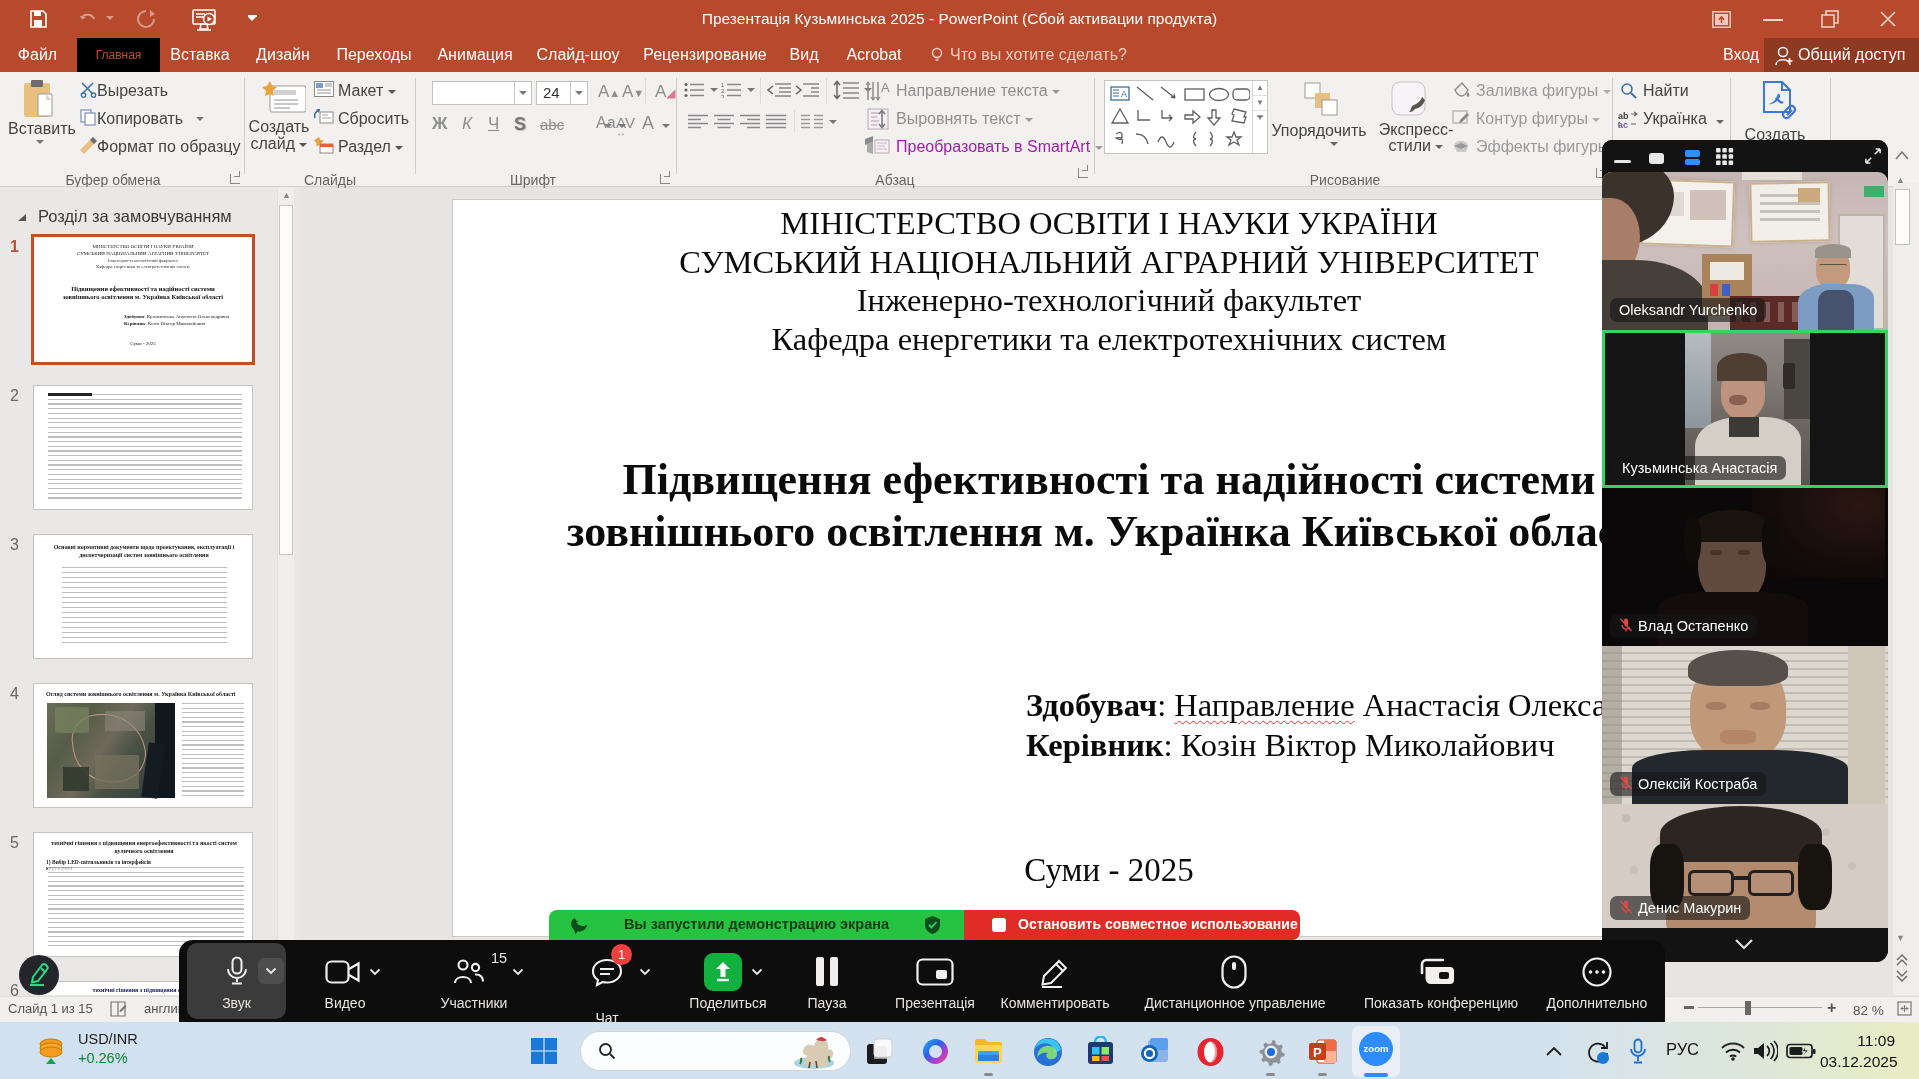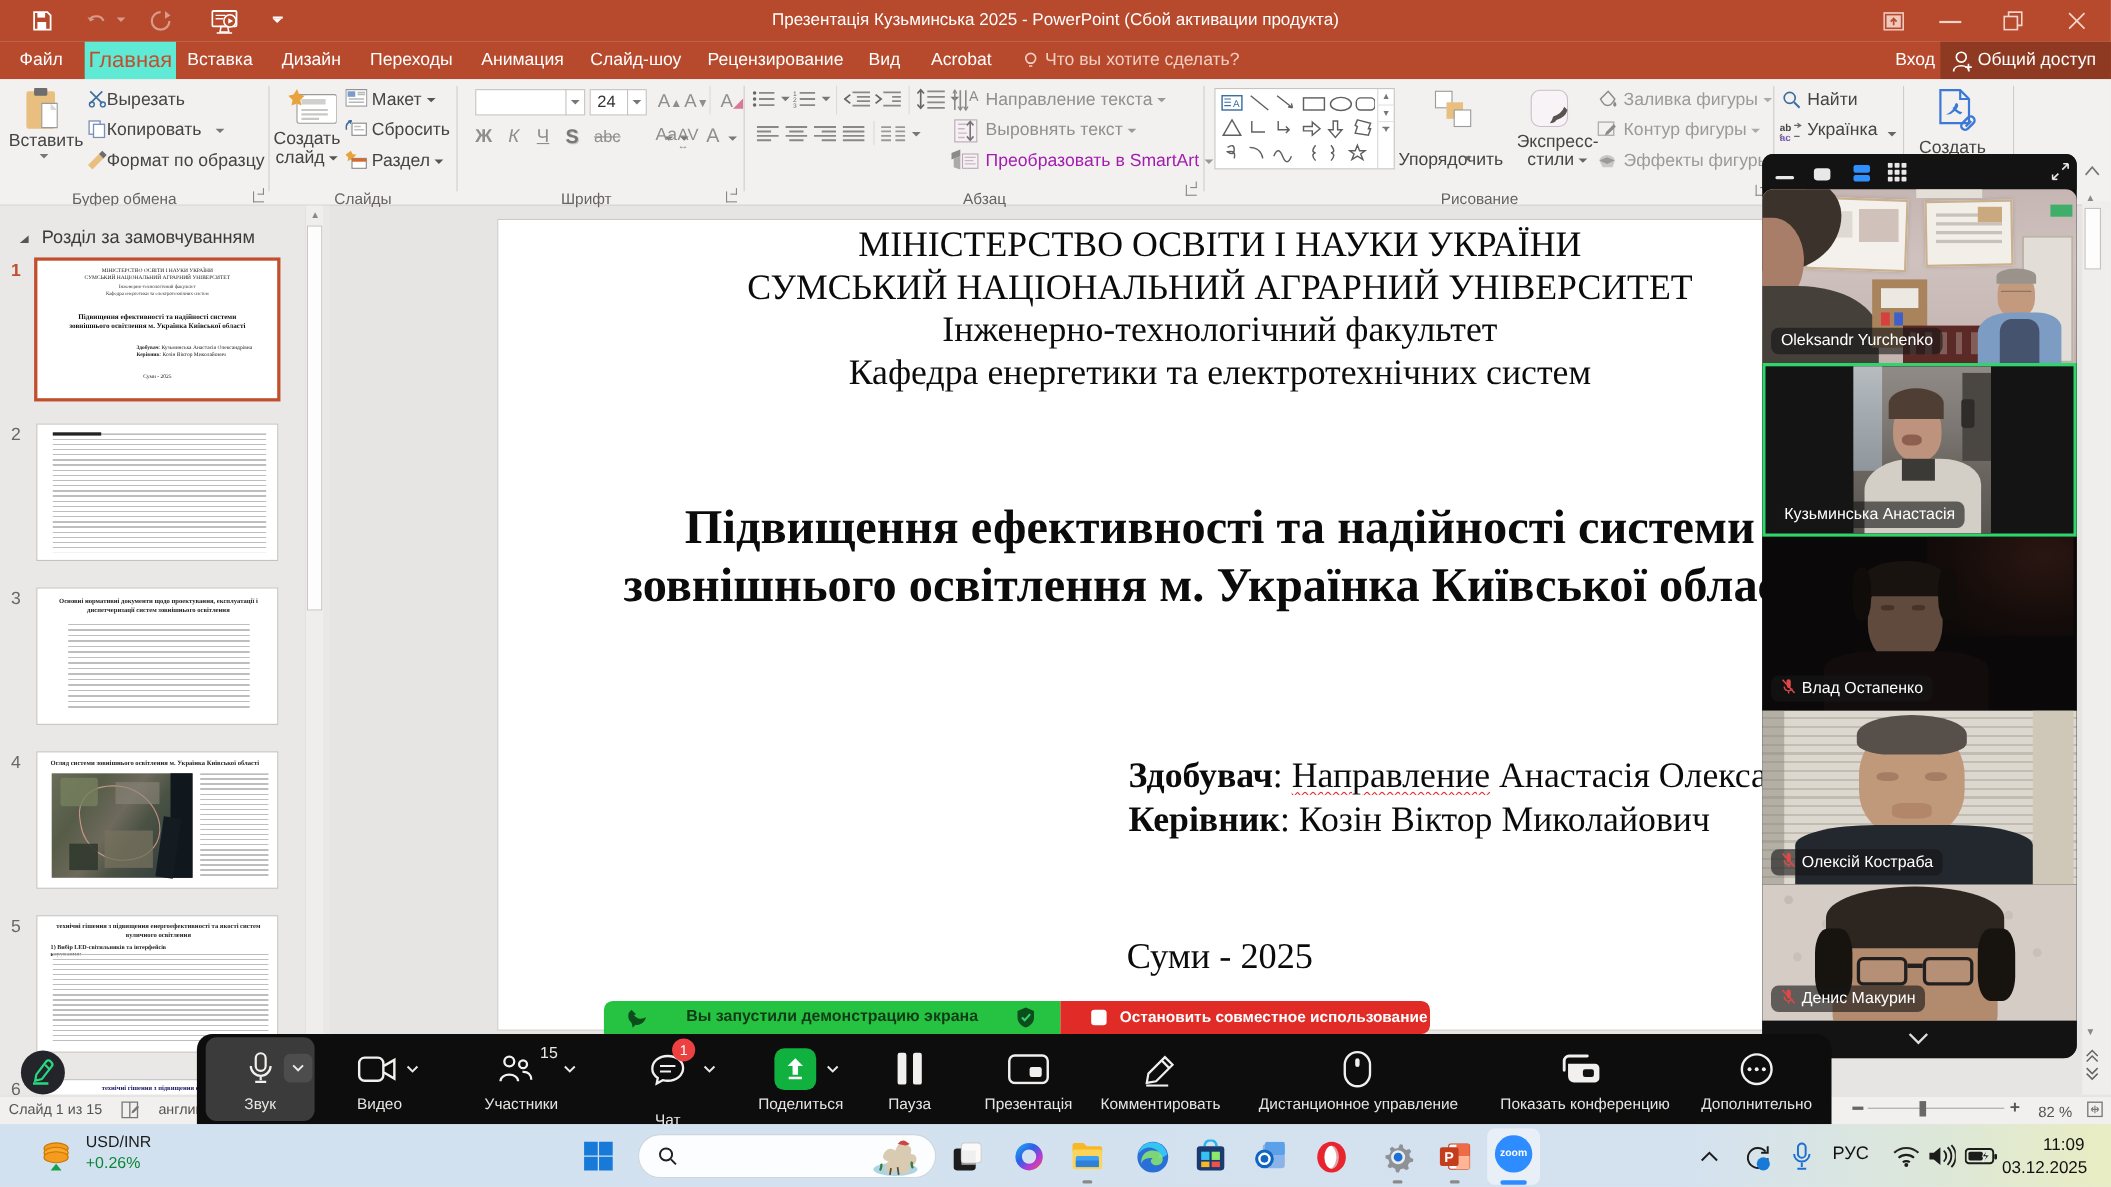--- a/index.html
+++ b/index.html
@@ -5,21 +5,21 @@
 * { margin:0; padding:0; box-sizing:border-box; }
 html,body { width:1919px; height:1079px; overflow:hidden; font-family:"Liberation Sans", sans-serif; }
 #screen { position:relative; width:1919px; height:1079px; background:#e7e5e4; }
 .abs { position:absolute; }
 
 #titlebar { position:absolute; left:0; top:0; width:1919px; height:38px; background:#b7492c; color:#fff; }
 #title { position:absolute; left:0; top:10px; width:1919px; text-align:center; font-size:15.5px; color:#fff; }
 
 #tabrow { position:absolute; left:0; top:38px; width:1919px; height:34px; background:#b7492c; }
 .tab { position:absolute; top:0; height:34px; line-height:34px; color:#fff; font-size:16px; text-align:center; }
-#tab-active { position:absolute; left:77px; top:0; width:83px; height:34px; background:#5eead4; color:#c14f2e; font-size:20px; line-height:34px; text-align:center; }
+#tab-active { position:absolute; left:77px; top:0; width:83px; height:34px; background:#000000; color:#c14f2e; font-size:12px; line-height:34px; text-align:center; }
 
 #ribbon { position:absolute; left:0; top:72px; width:1919px; height:115px; background:#f3f1f0; border-bottom:1px solid #d2cfcd; }
 .rsep { position:absolute; top:6px; width:1px; height:96px; background:#cfcdcb; }
 .glabel { position:absolute; top:100px; font-size:14px; color:#67625e; text-align:center; }
 .rtext { font-size:16px; color:#444; }
 .launcher { position:absolute; top:102px; width:10px; height:10px; border-left:1px solid #8a8884; border-bottom:1px solid #8a8884; }
 .launcher:after { content:""; position:absolute; left:3px; top:-3px; width:5px; height:5px; border-right:1px solid #8a8884; border-bottom:1px solid #8a8884; }
 .dda { display:inline-block; width:0; height:0; border-left:4px solid transparent; border-right:4px solid transparent; border-top:4px solid #777; vertical-align:middle; }
 
 #statusbar { position:absolute; left:0; top:996px; width:1919px; height:26px; background:#f2f0ef; border-top:1px solid #e0dedc; font-size:13px; color:#565350; }
@@ -302,21 +302,21 @@
     <div class="abs" style="left:1252px;top:9px;width:15px;height:72px;border-left:1px solid #d8d6d4;">
       <div style="font-size:8px;color:#777;text-align:center;line-height:14px;">▲</div>
       <div style="font-size:8px;color:#777;text-align:center;line-height:14px;border-top:1px solid #e4e2e0;">▼</div>
       <div style="font-size:8px;color:#777;text-align:center;line-height:14px;border-top:1px solid #e4e2e0;">▼<div style="margin-top:-11px;">▔</div></div>
     </div>
     <svg class="abs" style="left:1303px;top:9px" width="36" height="36" viewBox="0 0 36 36">
         <rect x="2" y="2" width="15" height="15" fill="#fff" stroke="#9a9a98"></rect>
         <rect x="12" y="12" width="15" height="15" fill="#e8bf7e"></rect>
         <rect x="19" y="19" width="15" height="15" fill="#fff" stroke="#9a9a98"></rect>
       </svg>
-    <div class="rtext abs" style="left:1264px;top:50px;width:110px;text-align:center;margin-top:15px;">Упорядочить</div>
+    <div class="rtext abs" style="left:1264px;top:50px;width:110px;text-align:center;">Упорядочить</div>
     <span class="dda abs" style="left:1330px;top:70px;border-top-color:#666;"></span>
     <svg class="abs" style="left:1390px;top:8px" width="38" height="38" viewBox="0 0 38 38">
         <rect x="2" y="2" width="33" height="33" rx="8" fill="#f7f3f6" stroke="#c9bfc6"></rect>
         <path d="M22 26 q8 -3 10 -9 l3 3 q-2 7 -10 9 q-2 3 -6 3 q2 -2 3 -6 z" fill="#5a5450"></path>
       </svg>
     <div class="rtext abs" style="left:1376px;top:50px;width:80px;text-align:center;line-height:16px;">Экспресс-<br>стили <span class="dda" style="border-top-color:#666"></span></div>
     <svg class="abs" style="left:1452px;top:10px" width="19" height="17" viewBox="0 0 19 17">
         <path d="M3 8 L10 1 L16 8 q-3 6 -6.5 6 T3 8 z" fill="none" stroke="#8a8a8a" stroke-width="1.4"></path>
         <path d="M16 10 q3 4 0 5 q-3 -1 0 -5" fill="#8a8a8a"></path>
       </svg>

